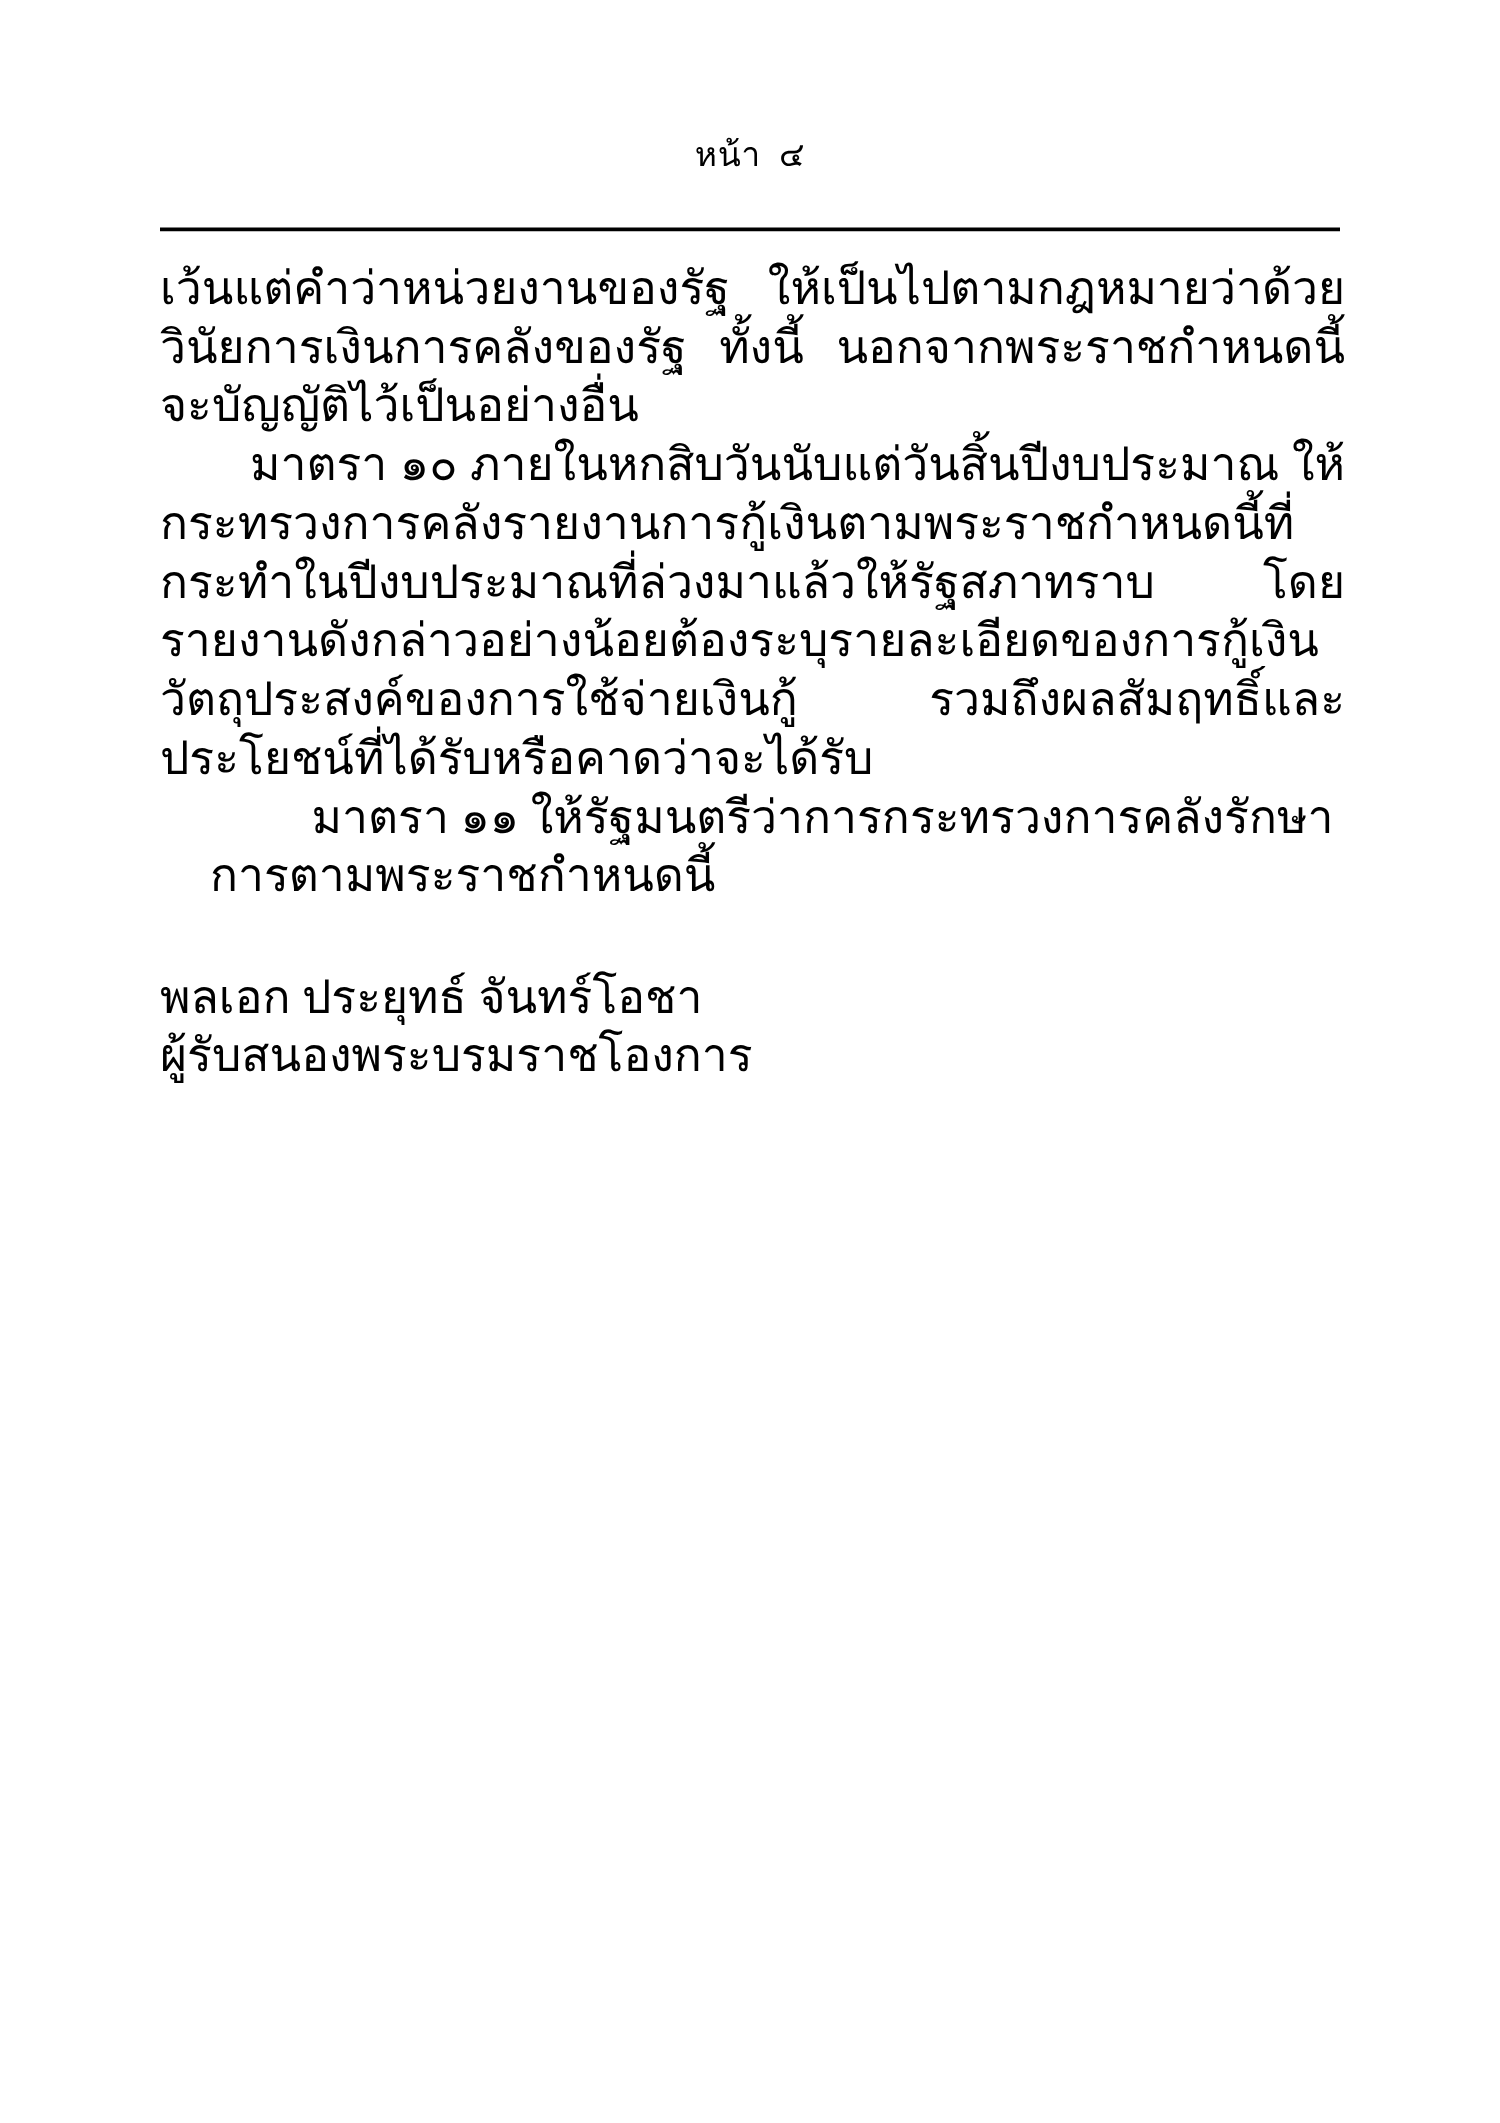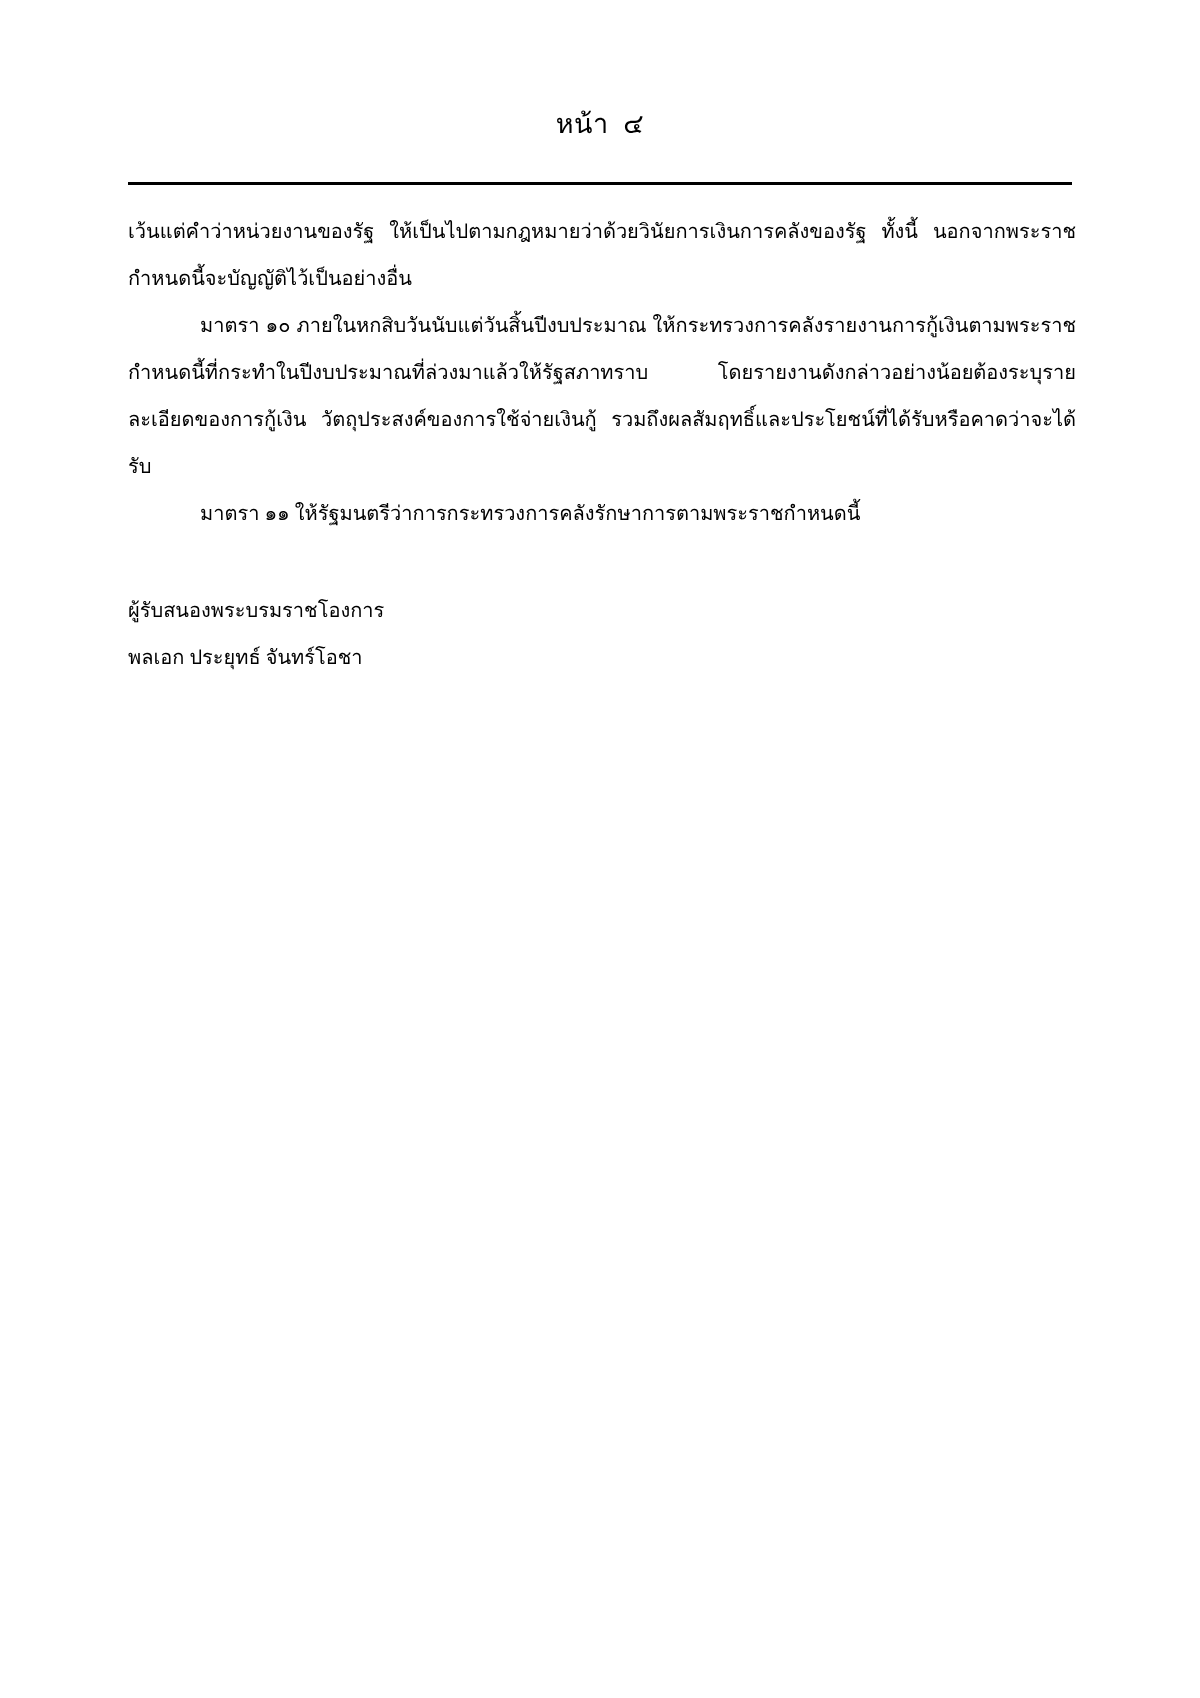--- a/index.html
+++ b/index.html
@@ -56,34 +56,35 @@
     top: 182px;
     width: 944px;
     height: 0;
     border-top: 3px solid #000;
   }
   .body-text {
     position: absolute;
     left: 128px;
     top: 208px;
     width: 948px;
-    font-size: 20px;
+    font-size: 37px;
     line-height: 47px;
   }
   .para {
     margin: 0;
     text-align: justify;
     text-justify: inter-word;
     text-align-last: left;
   }
   .para.indent-first {
     text-indent: 72px;
   }
   .nojustify {
-    text-align: left;
+    text-align: center;
+    margin-left: 40px;
   }
   .sig-block {
     margin-top: 50px;
   }
   .sig-line {
     margin: 0;
     text-align: left;
   }
   .sig-line.indent-1 {
     padding-left: 0px;
@@ -102,18 +103,18 @@
   </div>
 
   <div class="rule"></div>
 
   <div class="body-text">
     <p class="para">เว้นแต่คำว่าหน่วยงานของรัฐ  ให้เป็นไปตามกฎหมายว่าด้วยวินัยการเงินการคลังของรัฐ  ทั้งนี้  นอกจากพระราชกำหนดนี้จะบัญญัติไว้เป็นอย่างอื่น</p>
     <p class="para indent-first">มาตรา  ๑๐    ภายในหกสิบวันนับแต่วันสิ้นปีงบประมาณ  ให้กระทรวงการคลังรายงานการกู้เงินตามพระราชกำหนดนี้ที่กระทำในปีงบประมาณที่ล่วงมาแล้วให้รัฐสภาทราบ   โดยรายงานดังกล่าวอย่างน้อยต้องระบุรายละเอียดของการกู้เงิน  วัตถุประสงค์ของการใช้จ่ายเงินกู้  รวมถึงผลสัมฤทธิ์และประโยชน์ที่ได้รับหรือคาดว่าจะได้รับ</p>
     <p class="para indent-first nojustify">มาตรา  ๑๑    ให้รัฐมนตรีว่าการกระทรวงการคลังรักษาการตามพระราชกำหนดนี้</p>
 
     <div class="sig-block">
+      <p class="sig-line indent-1">พลเอก ประยุทธ์  จันทร์โอชา</p>
       <p class="sig-line indent-1">ผู้รับสนองพระบรมราชโองการ</p>
-      <p class="sig-line indent-1">พลเอก ประยุทธ์  จันทร์โอชา</p>
     </div>
   </div>
 
 </div>
 
 </body></html>

